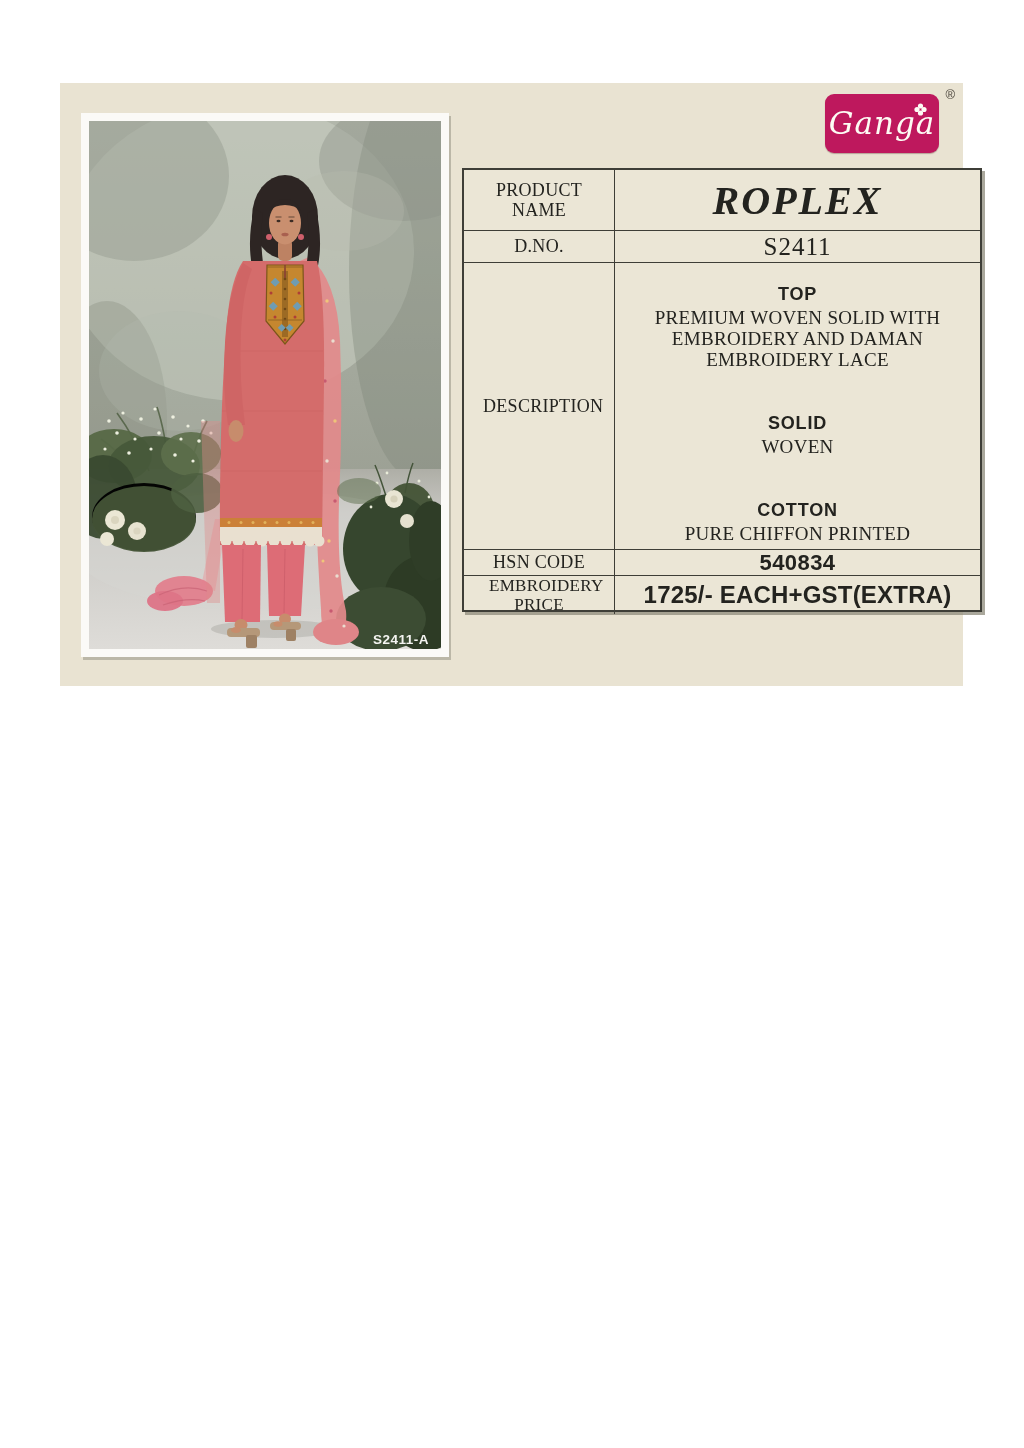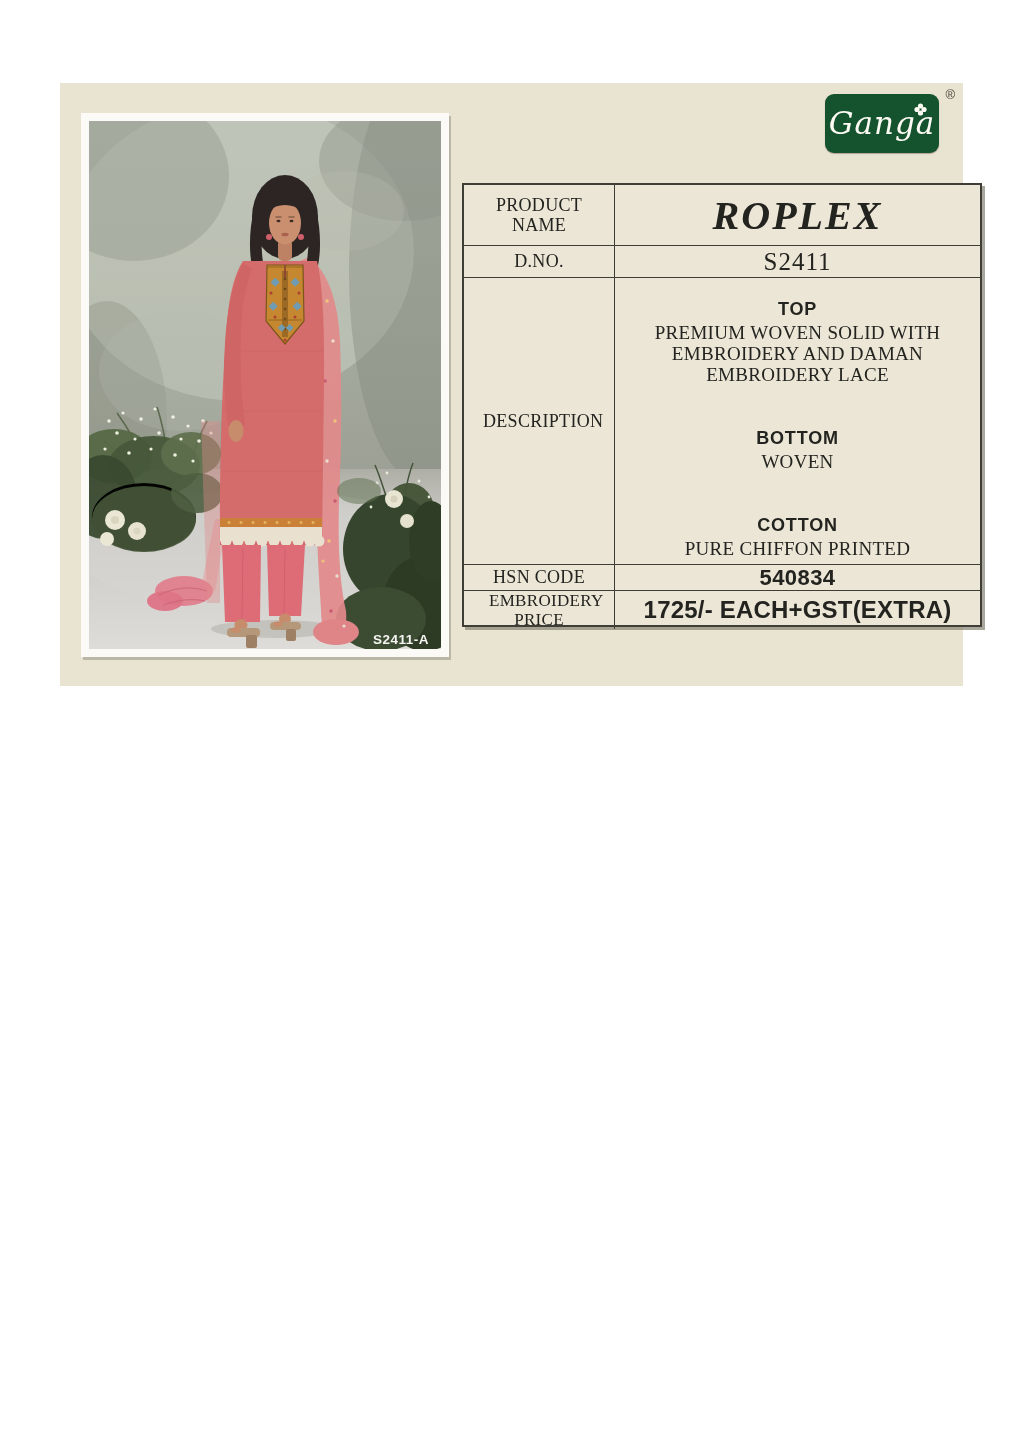--- a/index.html
+++ b/index.html
@@ -6,42 +6,42 @@
   body{width:1024px;height:1448px;background:#ffffff;position:relative;
        font-family:"Liberation Serif", serif;color:#23231f;}
   .page{position:absolute;inset:0;background:#ffffff;overflow:hidden;}
 
   
   .card{position:absolute;left:60px;top:83px;width:903px;height:603px;
         background:#e9e3d2;}
 
   
   .logo{position:absolute;left:765px;top:11px;width:114px;height:59px;}
-  .logo-box{position:absolute;inset:0;background:#14532d;border-radius:9px;
+  .logo-box{position:absolute;inset:0;background:#be185d;border-radius:9px;
             display:flex;align-items:center;justify-content:center;
             box-shadow:0 1px 1px rgba(90,40,40,.35);}
   .logo-text{font-family:"DejaVu Serif", serif;font-style:italic;
              color:#fdfbf4;font-size:31px;letter-spacing:1px;
              transform:translateY(-1px);}
   .logo-flower{position:absolute;right:12px;top:9px;}
   .logo-reg{position:absolute;right:-16px;top:-7px;font-family:"Liberation Sans",sans-serif;
             font-size:13px;color:#4a443c;}
 
   
   .photo-frame{position:absolute;left:21px;top:30px;width:368px;height:544px;
                background:#fbfaf7;box-shadow:2px 3px 0 rgba(150,147,132,.55);}
   .photo{position:absolute;left:8px;top:8px;width:352px;height:528px;overflow:hidden;}
   .photo svg{display:block;}
 
   
   .spec-table{position:absolute;left:402px;top:85px;width:520px;height:444px;
               display:grid;grid-template-columns:150px 1fr;
               grid-template-rows:60px 32px 287px 26px 39px;
               background:#ebe6d6;border:2px solid #3e3e37;
-              box-shadow:3px 3px 0 rgba(141,139,123,.75);box-sizing:border-box;margin-top:15px;}
+              box-shadow:3px 3px 0 rgba(141,139,123,.75);box-sizing:border-box;}
   .cell{display:flex;align-items:center;justify-content:center;text-align:center;
         border-top:1.5px solid #3e3e37;box-sizing:border-box;min-width:0;}
   .cell.vcell{border-left:1.5px solid #3e3e37;}
   .cell.r0{border-top:none;}
   .lbl{font-size:18px;letter-spacing:.3px;line-height:1.12;max-width:112px;}
   .lbl.small{font-size:17px;max-width:100px;}
   .val-name{font-style:italic;font-weight:bold;font-size:40px;letter-spacing:2px;font-family:Liberation Serif, serif;}
   .val-dno{font-size:25px;letter-spacing:1px;}
   .val-hsn{font-family:"Liberation Sans",sans-serif;font-weight:bold;font-size:22px;letter-spacing:.4px;}
   .val-price{font-family:"Liberation Sans",sans-serif;font-weight:bold;font-size:24px;letter-spacing:.2px;}
@@ -303,21 +303,21 @@
         <span class="lbl">DESCRIPTION</span>
       </div>
       <div class="cell vcell desc-cell">
         <div class="desc-block">
           <div class="desc-head">TOP</div>
           <div class="desc-line">PREMIUM WOVEN SOLID WITH</div>
           <div class="desc-line">EMBROIDERY AND DAMAN</div>
           <div class="desc-line">EMBROIDERY LACE</div>
         </div>
         <div class="desc-block">
-          <div class="desc-head">BOTTOM</div>
+          <div class="desc-head">SOLID</div>
           <div class="desc-line">WOVEN</div>
         </div>
         <div class="desc-block">
           <div class="desc-head">COTTON</div>
           <div class="desc-line">PURE CHIFFON PRINTED</div>
         </div>
       </div>
 
       <div class="cell">
         <span class="lbl">HSN CODE</span>

